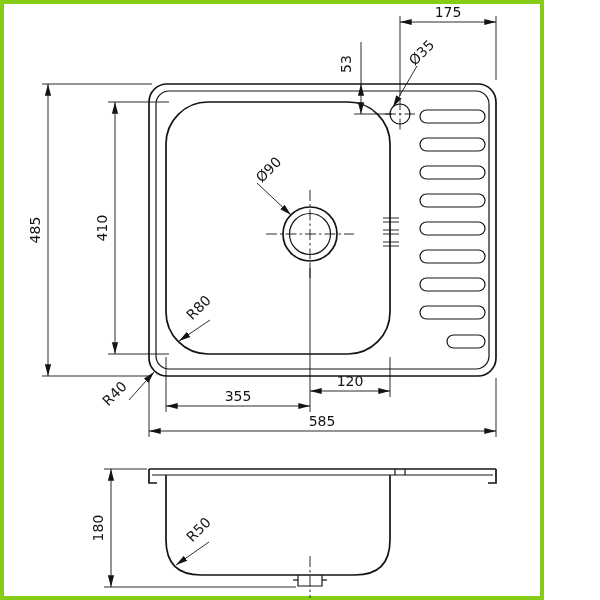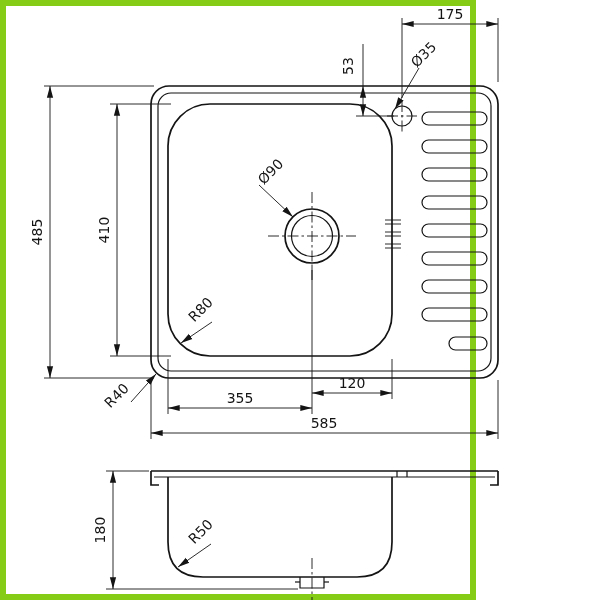--- a/index.html
+++ b/index.html
@@ -1,19 +1,19 @@
 <!DOCTYPE html>
 <html><head>
 <meta charset="utf-8">
 <style>
   html,body { margin:0; padding:0; background:#fff; }
   .canvas {
-    width:476px; height:600px;
+    width:544px; height:600px;
     box-sizing:border-box;
-    border:6px solid #84cc16;
+    border:4px solid #84cc16;
     background:#ffffff;
     font-family:"DejaVu Sans", sans-serif;
     position:relative;
   }
   svg { display:block; }
   svg text {
     font-family:"DejaVu Sans", sans-serif;
     font-size:14px;
     fill:#141414;
   }

